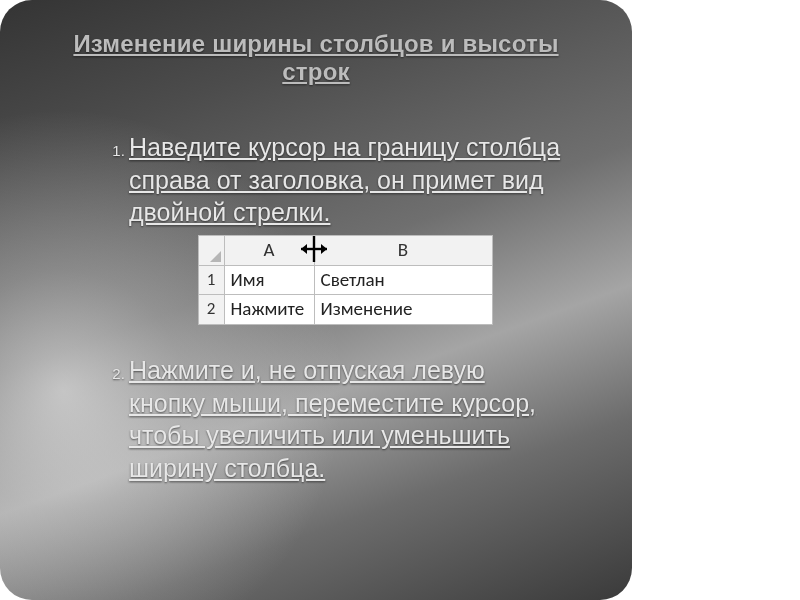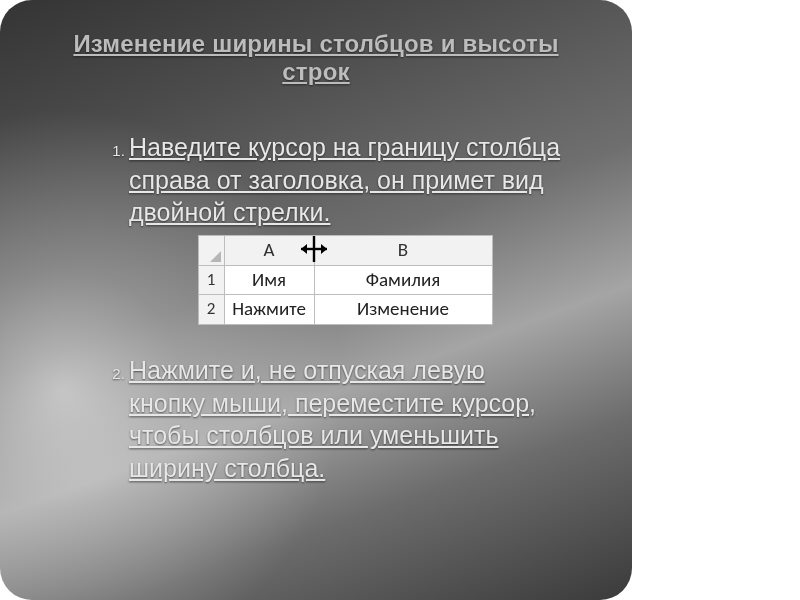--- a/index.html
+++ b/index.html
@@ -103,21 +103,21 @@
     background: #f2f2f2;
     font-weight: 400;
     text-align: center;
     color: #333;
     width: 26px;
     font-size: 17px;
   }
   .colA { width: 90px; }
   .colB { width: 178px; }
   .excel tbody td {
-    text-align: center;
+    text-align: left;
     white-space: nowrap;
     overflow: hidden;
   }
   .colA-hdr { position: relative; }
   .resize-cursor {
     position: absolute;
     right: -17px;
     top: -4px;
     width: 34px;
     height: 34px;
@@ -157,31 +157,31 @@
               </th>
               <th class="colB">
                 <span>B</span>
               </th>
             </tr>
           </thead>
           <tbody>
             <tr>
               <th class="rowhdr">1</th>
               <td class="colA">Имя</td>
-              <td class="colB">Фамилия</td>
+              <td class="colB">Светлан</td>
             </tr>
             <tr>
               <th class="rowhdr">2</th>
               <td class="colA">Нажмите</td>
               <td class="colB">Изменение</td>
             </tr>
           </tbody>
         </table>
       </div>
     </li>
 
     <li>
-      <span>Нажмите и, не отпуская левую кнопку мыши, переместите курсор, чтобы столбцов или уменьшить ширину столбца.</span>
+      <span>Нажмите и, не отпуская левую кнопку мыши, переместите курсор, чтобы увеличить или уменьшить ширину столбца.</span>
     </li>
 
   </ol>
 
 </div>
 
 </body></html>

